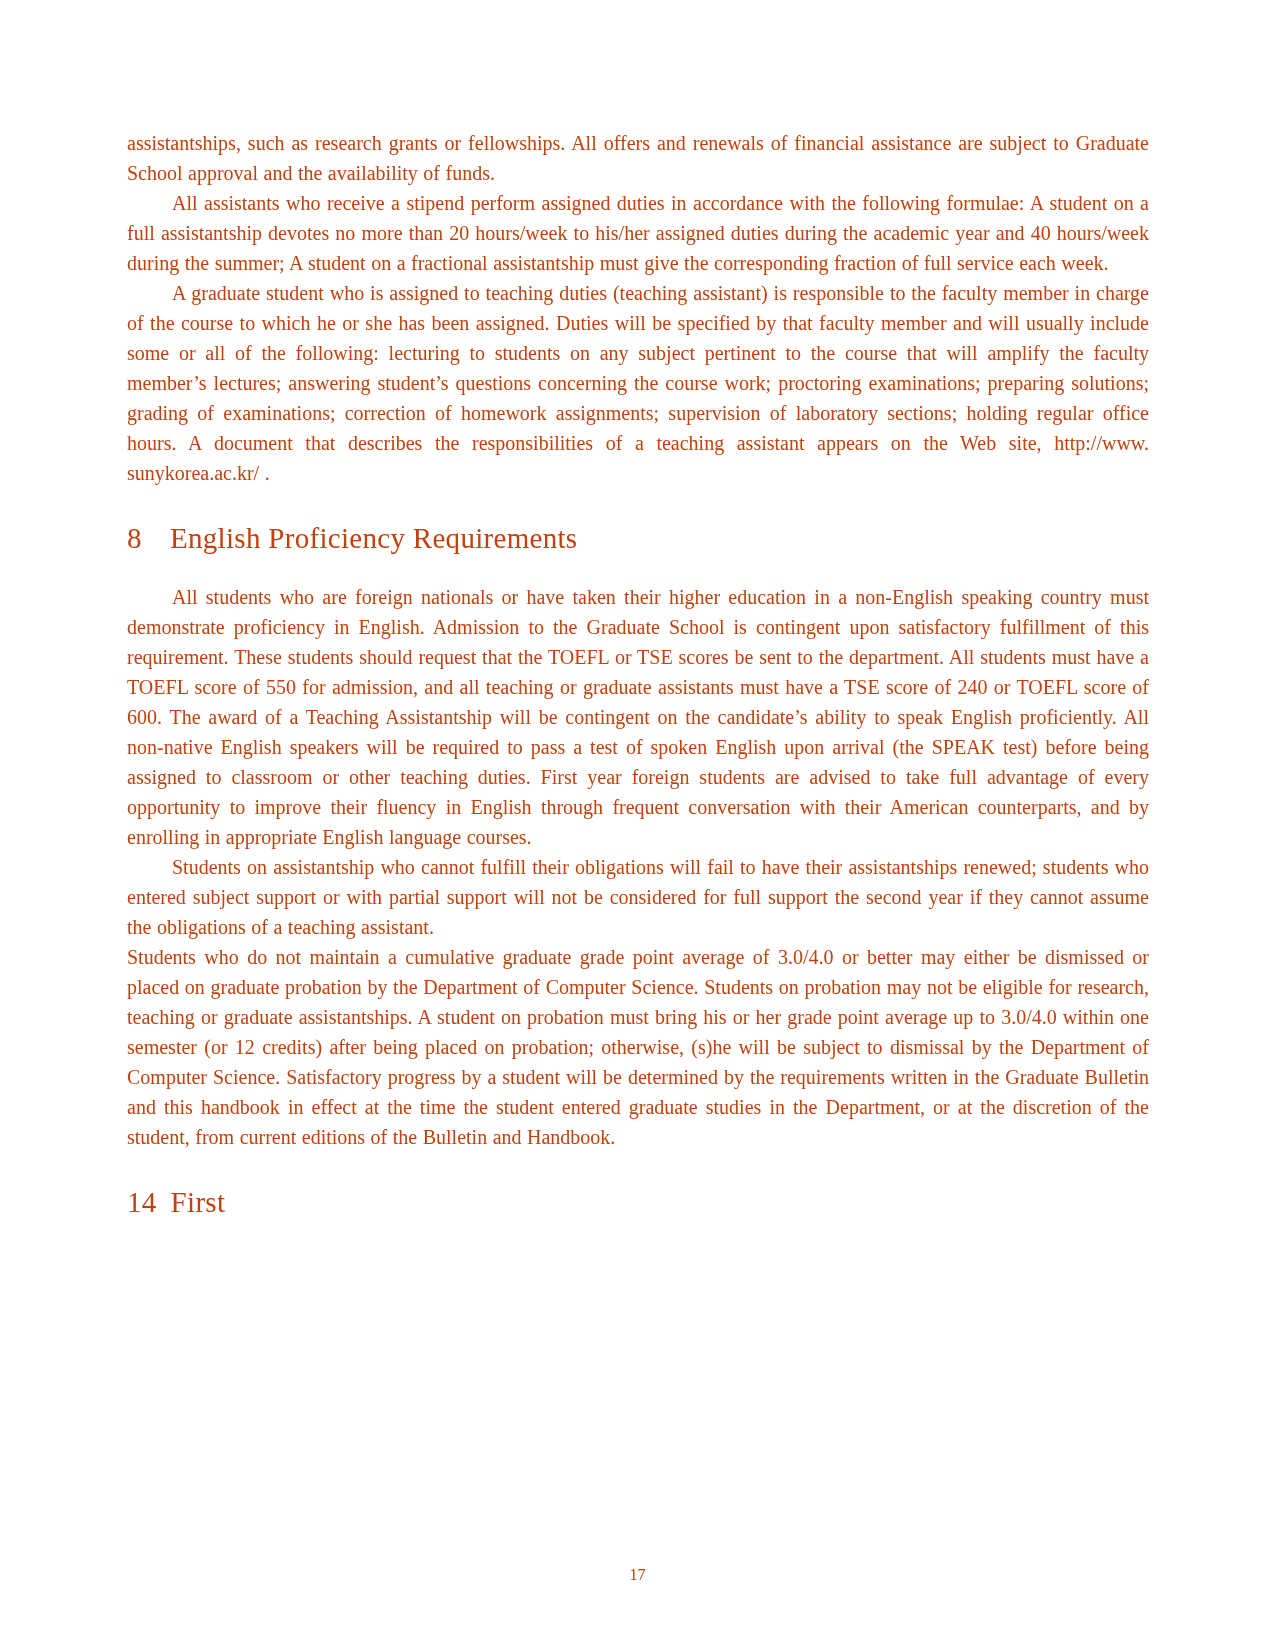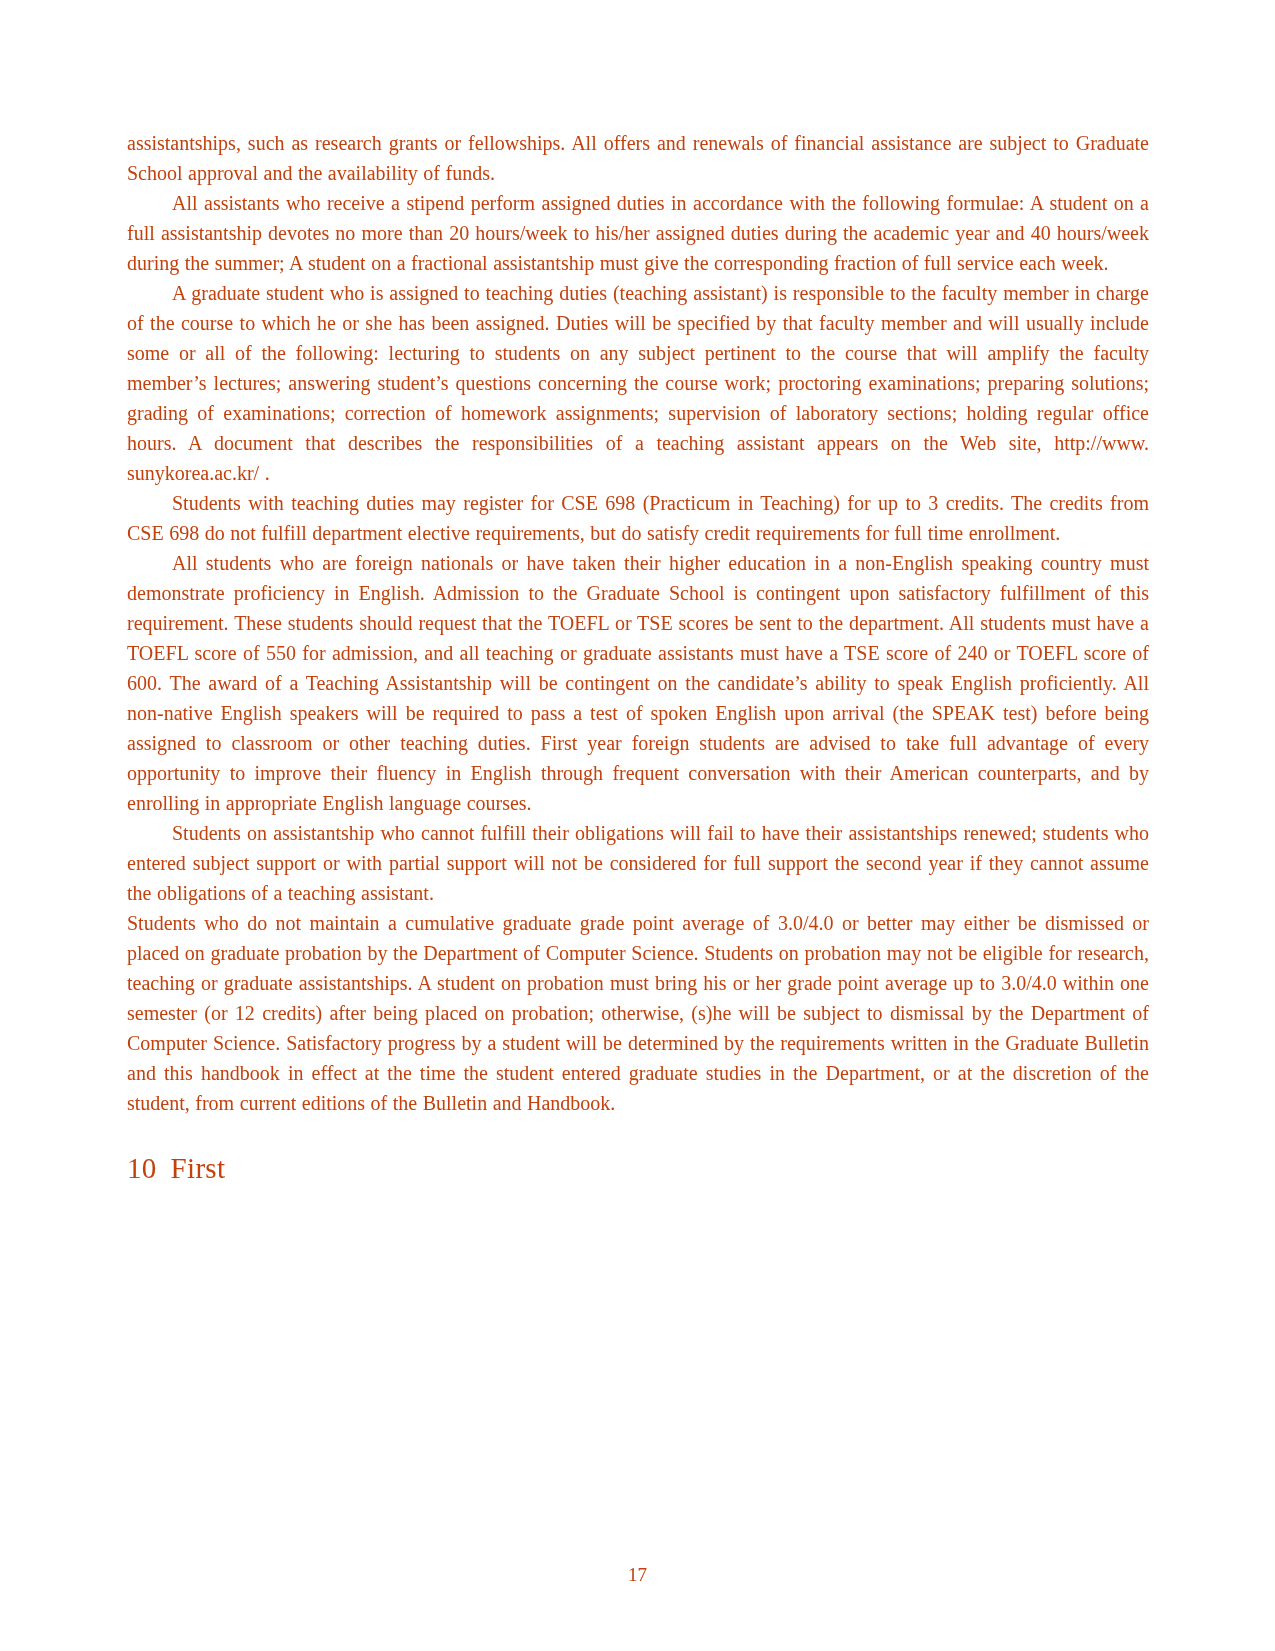--- a/index.html
+++ b/index.html
@@ -46,47 +46,49 @@
     display: inline-block;
     min-width: 29px;
     margin-right: 14px;
   }
   .footer {
     position: absolute;
     top: 1563px;
     left: 0;
     width: 100%;
     text-align: center;
-    font-size: 19px;
+    font-size: 16px;
     line-height: 24px;
   }
 </style>
 </head>
 <body>
 
 <div class="page">
   <div class="content">
 
     <p class="body-par">assistantships, such as research grants or fellowships. All offers and renewals of financial assistance are subject to Graduate School approval and the availability of funds.</p>
 
     <p class="body-par indent">All assistants who receive a stipend perform assigned duties in accordance with the following formulae: A student on a full assistantship devotes no more than 20 hours/week to his/her assigned duties during the academic year and 40 hours/week during the summer; A student on a fractional assistantship must give the corresponding fraction of full service each week.</p>
 
     <p class="body-par indent">A graduate student who is assigned to teaching duties (teaching assistant) is responsible to the faculty member in charge of the course to which he or she has been assigned.  Duties will be specified by that faculty member and will usually include some or all of the following: lecturing to students on any subject pertinent to the course that will amplify the faculty member’s lectures; answering student’s questions concerning the course work; proctoring examinations; preparing solutions; grading of examinations; correction of homework assignments; supervision of laboratory sections; holding regular office hours. A document that describes the responsibilities of a teaching assistant appears on the Web site, http://www. sunykorea.ac.kr/ .</p>
 
-    <p class="body-par indent">Students with teaching duties may register for CSE 698 (Practicum in Teaching) for up to 3 credits. The credits from CSE 698 do not fulfill department elective requirements, but do satisfy credit requirements for full time enrollment.</p>
 
+    <h2 class="section">
+      <span class="sec-num">8</span><span>English Proficiency Requirements</span>
+    </h2>
 
     <p class="body-par indent">All students who are foreign nationals or have taken their higher education in a non-English speaking country must demonstrate proficiency in English. Admission to the Graduate School is contingent upon satisfactory fulfillment of this requirement.  These students should request that the TOEFL or TSE scores be sent to the department.  All students must have a TOEFL score of 550 for admission, and all teaching or graduate assistants must have a TSE score of 240 or TOEFL score of 600. The award of a Teaching Assistantship will be contingent on the candidate’s ability to speak English proficiently. All non-native English speakers will be required to pass a test of spoken English upon arrival (the SPEAK test) before being assigned to classroom or other teaching duties. First year foreign students are advised to take full advantage of every opportunity to improve their fluency in English through frequent conversation with their American counterparts, and by enrolling in appropriate English language courses.</p>
 
     <p class="body-par indent">Students on assistantship who cannot fulfill their obligations will fail to have their assistantships renewed; students who entered subject support or with partial support will not be considered for full support the second year if they cannot assume the obligations of a teaching assistant.</p>
 
 
     <p class="body-par">Students who do not maintain a cumulative graduate grade point average of 3.0/4.0 or better may either be dismissed or placed on graduate probation by the Department of Computer Science. Students on probation may not be eligible for research, teaching or graduate assistantships. A student on probation must bring his or her grade point average up to 3.0/4.0 within one semester (or 12 credits) after being placed on probation; otherwise, (s)he will be subject to dismissal by the Department of Computer Science. Satisfactory progress by a student will be determined by the requirements written in the Graduate Bulletin and this handbook in effect at the time the student entered graduate studies in the Department, or at the discretion of the student, from current editions of the Bulletin and Handbook.</p>
 
     <h2 class="section">
-      <span class="sec-num">10</span><span>First</span>
+      <span class="sec-num">14</span><span>First</span>
     </h2>
 
 
   </div>
 
   <div class="footer">17</div>
 </div>
 
 </body></html>

